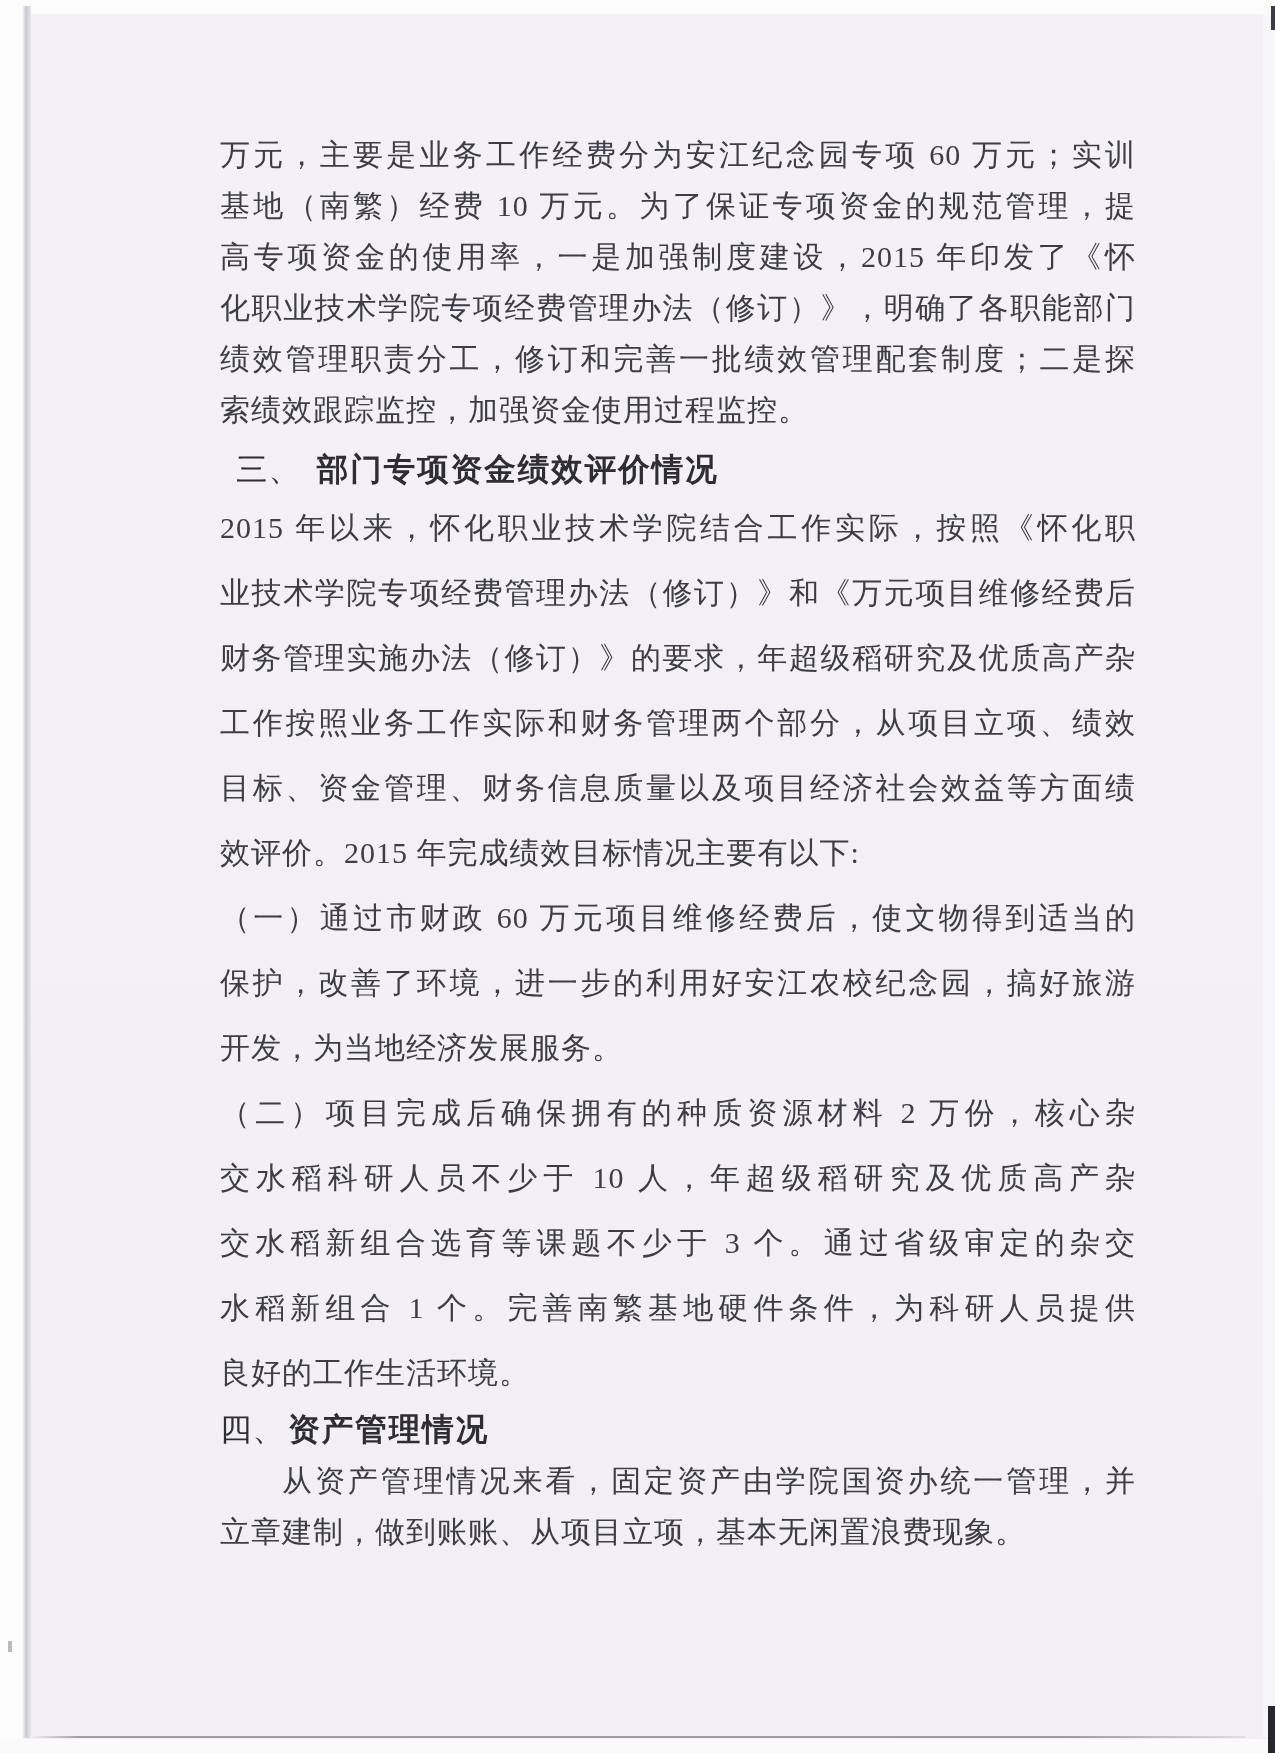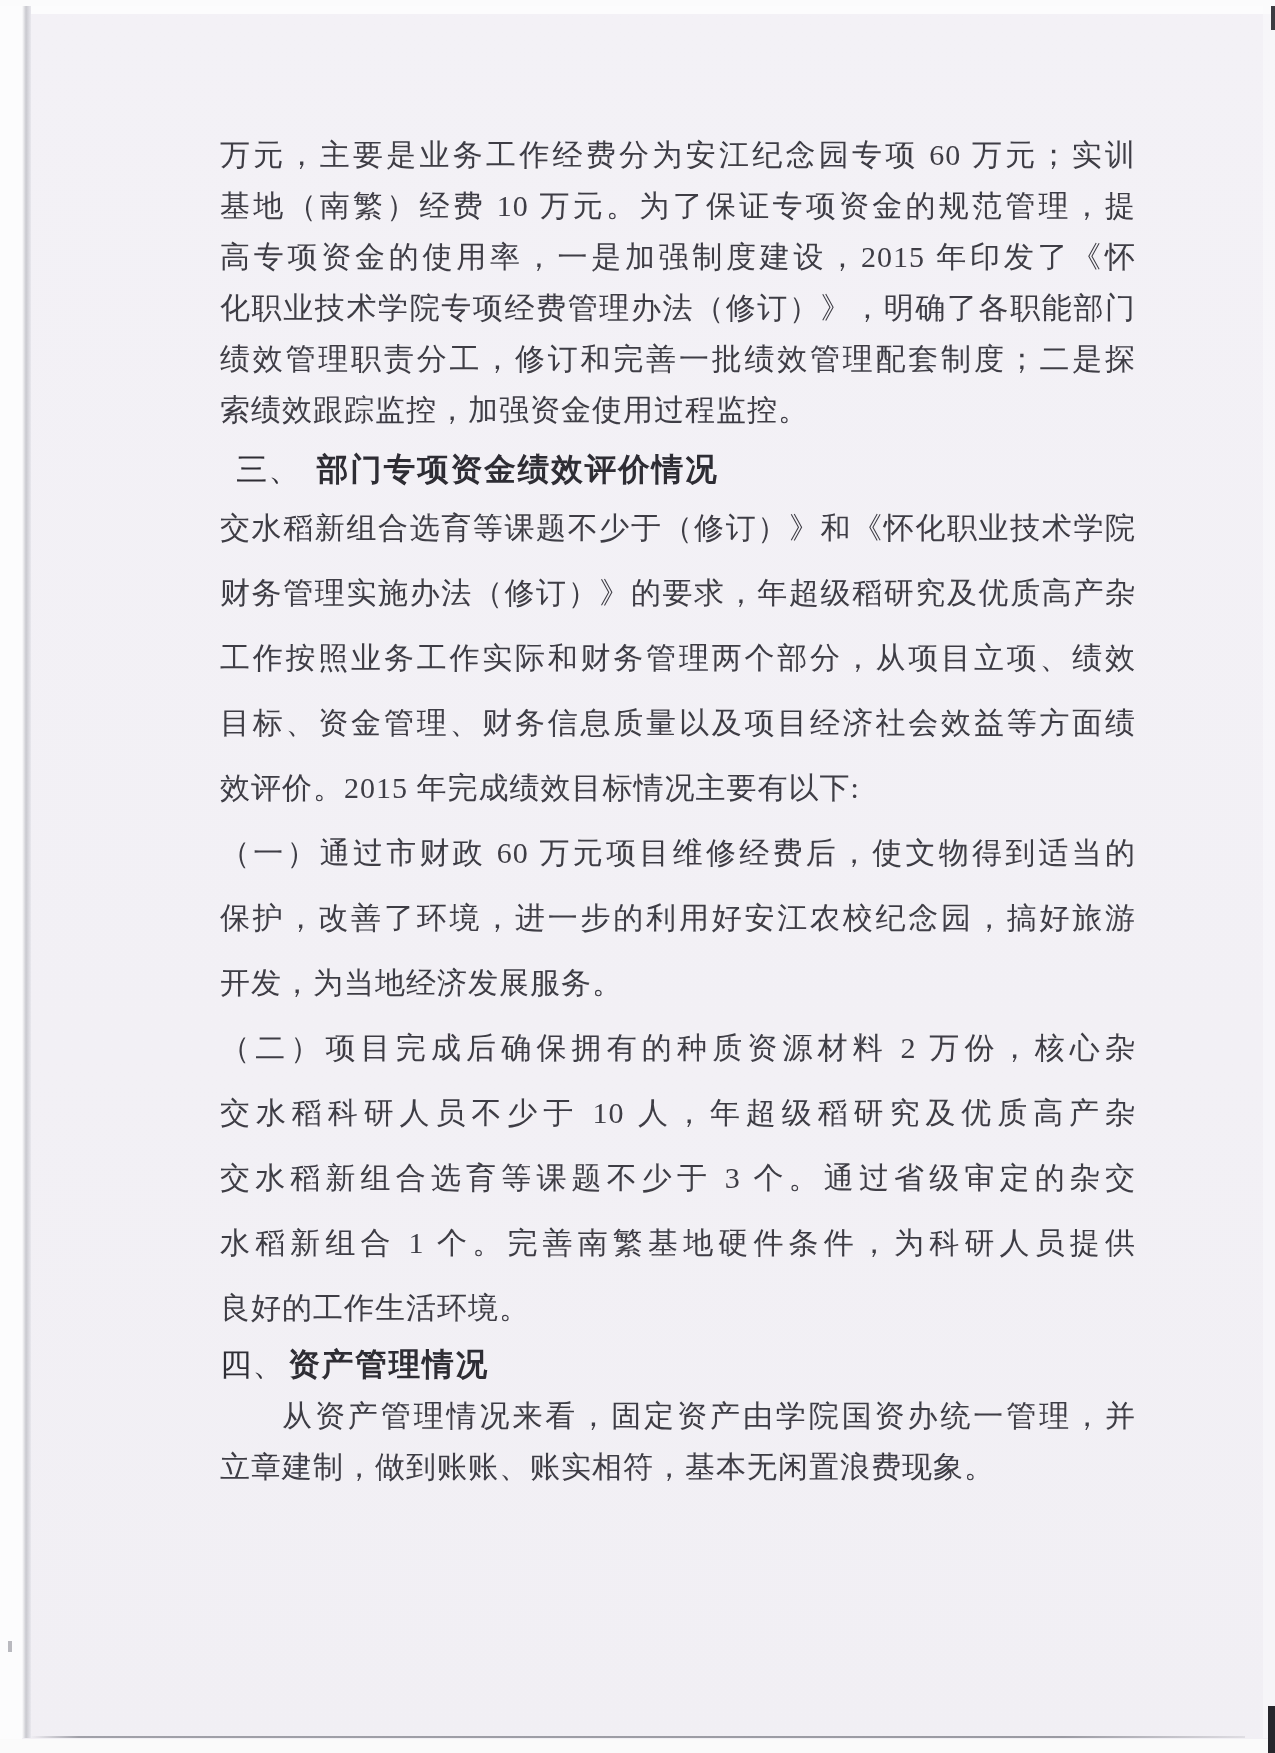--- a/index.html
+++ b/index.html
@@ -56,21 +56,22 @@
       <div class="line fill">化职业技术学院专项经费管理办法（修订）》，明确了各职能部门</div>
       <div class="line fill">绩效管理职责分工，修订和完善一批绩效管理配套制度；二是探</div>
       <div class="line">索绩效跟踪监控，加强资金使用过程监控。</div>
     </div>
 
     <h2 class="heading heading-3">
       <span class="h-num">三、</span><span class="h-title">部门专项资金绩效评价情况</span>
     </h2>
 
     <div class="para lh-loose">
-      <div class="line fill">交水稻新组合选育等课题不少于（修订）》和《怀化职业技术学院</div>
+      <div class="line fill">2015 年以来，怀化职业技术学院结合工作实际，按照《怀化职</div>
+      <div class="line fill">业技术学院专项经费管理办法（修订）》和《万元项目维修经费后</div>
       <div class="line fill">财务管理实施办法（修订）》的要求，年超级稻研究及优质高产杂</div>
       <div class="line fill">工作按照业务工作实际和财务管理两个部分，从项目立项、绩效</div>
       <div class="line fill">目标、资金管理、财务信息质量以及项目经济社会效益等方面绩</div>
       <div class="line">效评价。2015 年完成绩效目标情况主要有以下:</div>
     </div>
 
     <div class="para lh-loose">
       <div class="line fill">（一）通过市财政 60 万元项目维修经费后，使文物得到适当的</div>
       <div class="line fill">保护，改善了环境，进一步的利用好安江农校纪念园，搞好旅游</div>
       <div class="line">开发，为当地经济发展服务。</div>
@@ -83,21 +84,21 @@
       <div class="line fill">水稻新组合 1 个。完善南繁基地硬件条件，为科研人员提供</div>
       <div class="line">良好的工作生活环境。</div>
     </div>
 
     <h2 class="heading heading-4">
       <span class="h-num">四、</span><span class="h-title">资产管理情况</span>
     </h2>
 
     <div class="para lh-tight">
       <div class="line fill indent2">从资产管理情况来看，固定资产由学院国资办统一管理，并</div>
-      <div class="line">立章建制，做到账账、账实相符，基本无闲置浪费现象。</div>
+      <div class="line">立章建制，做到账账、从项目立项，基本无闲置浪费现象。</div>
     </div>
 
   </div>
 
   <div class="edge-top"></div>
   <div class="edge-left"></div>
   <div class="crease-left"></div>
   <div class="paper-bottom-line"></div>
   <div class="edge-bottom"></div>
   <div class="edge-right-light"></div>

